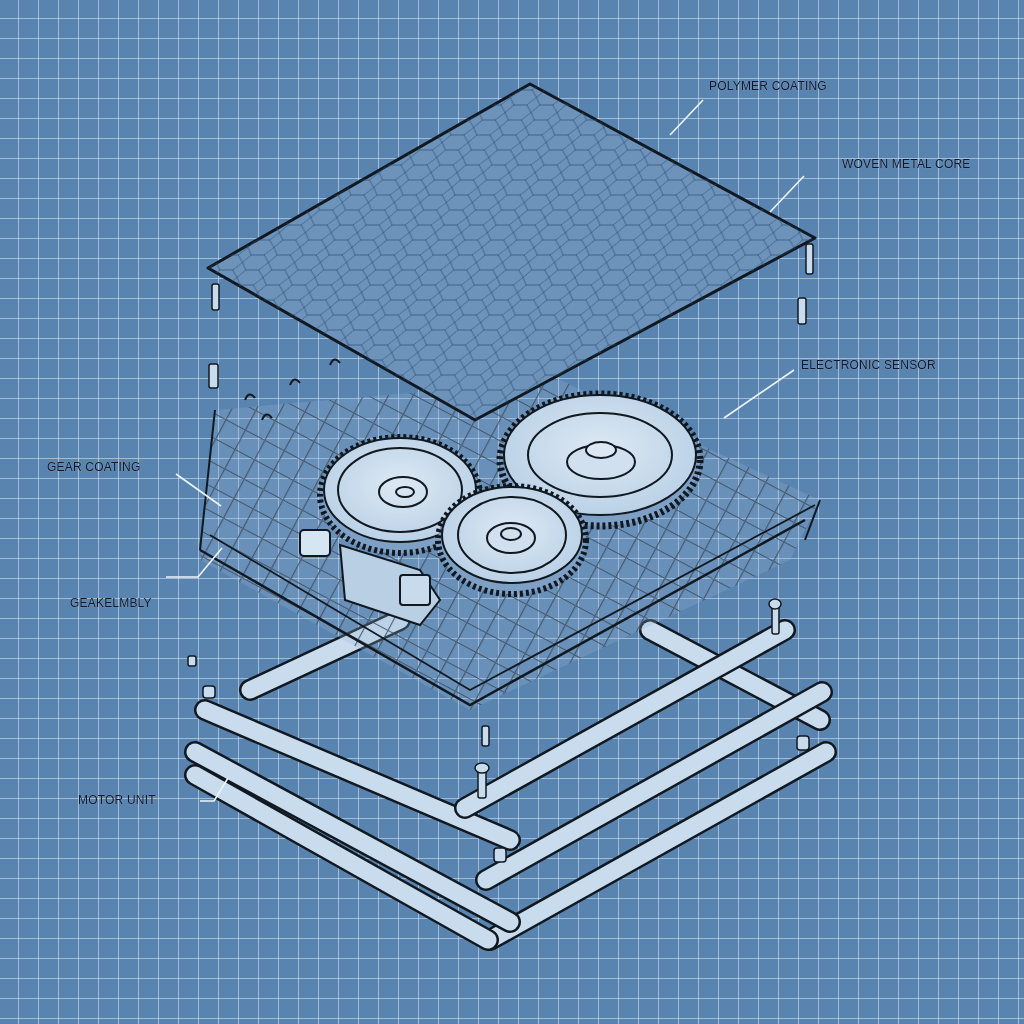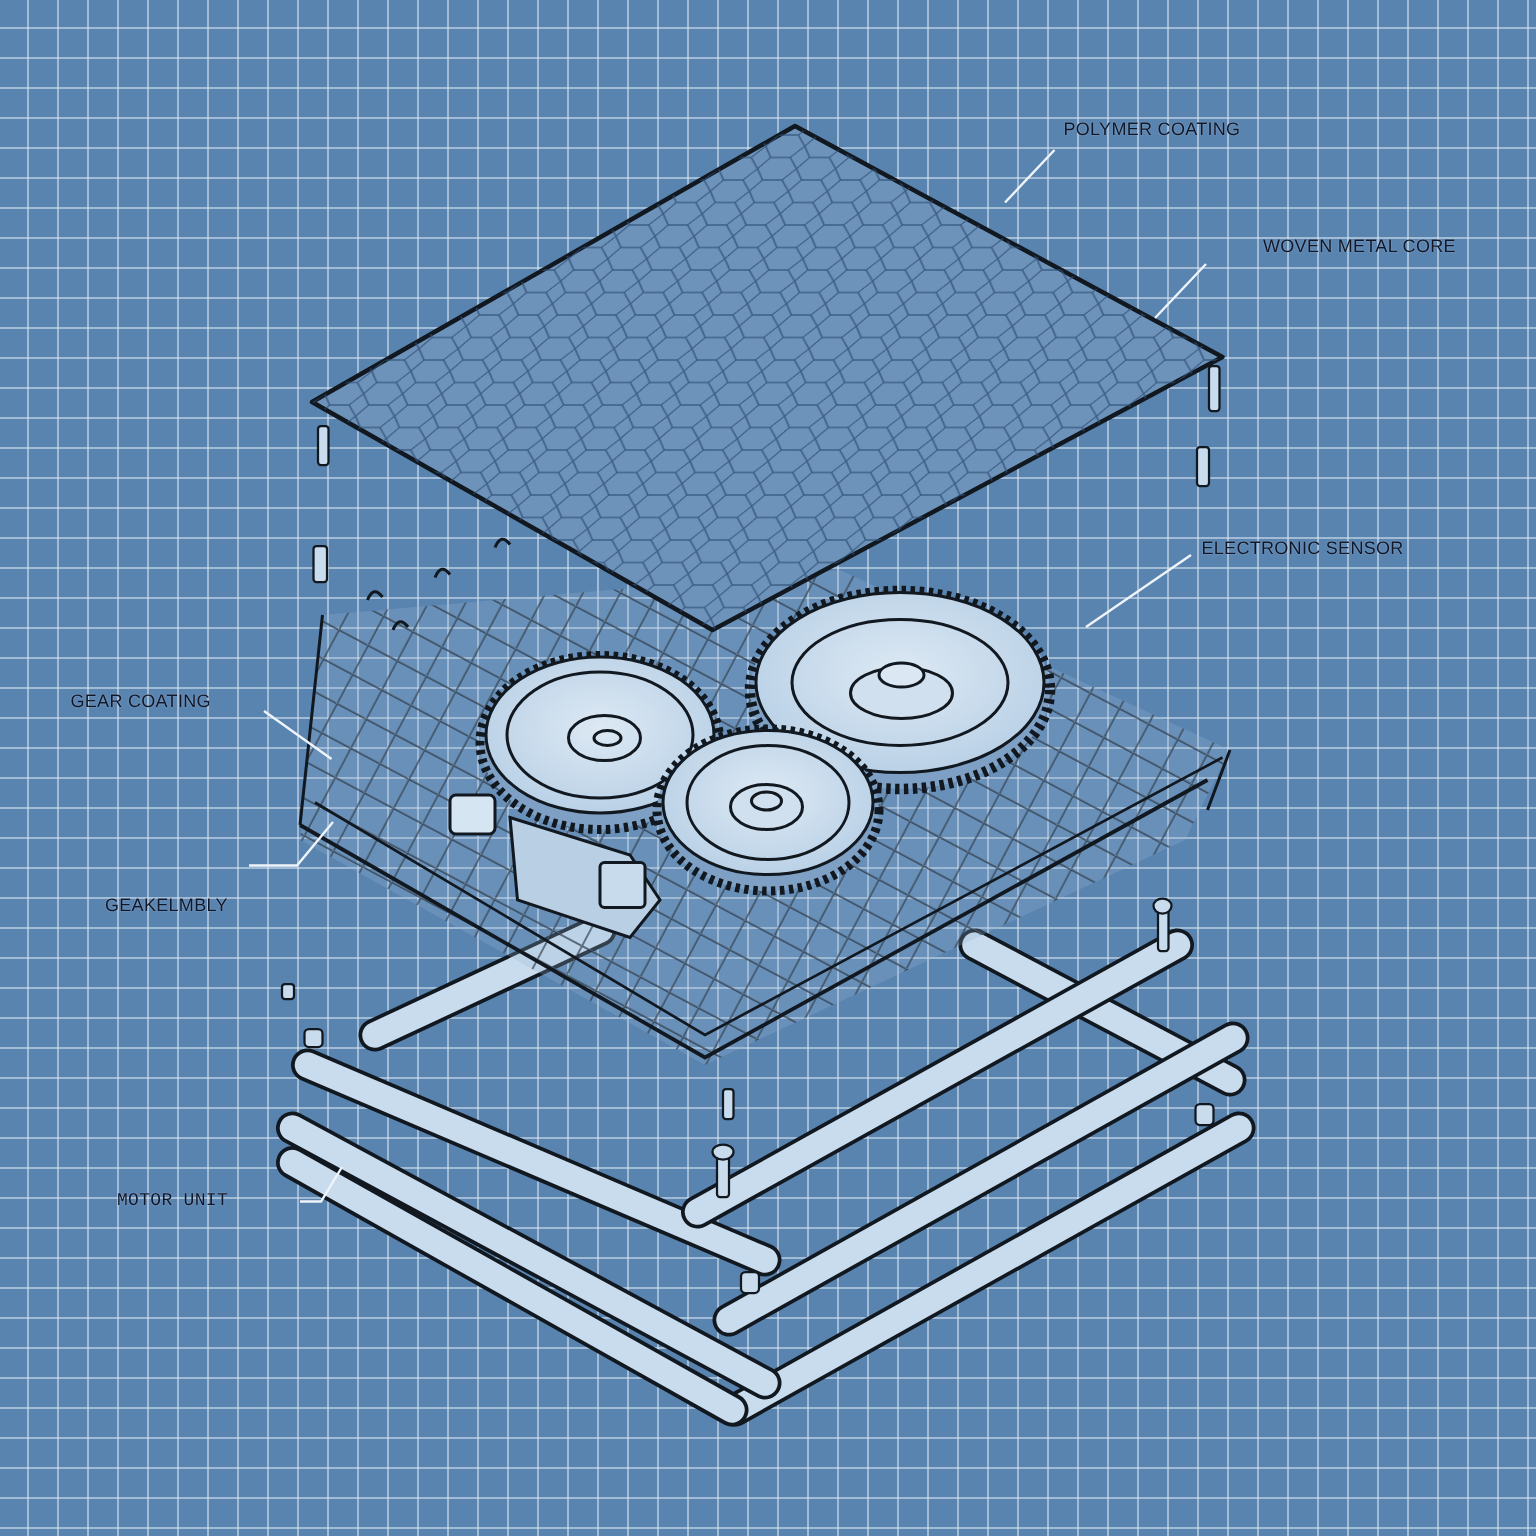--- a/index.html
+++ b/index.html
@@ -163,13 +163,13 @@
     <path d="M166 577 H198 L222 548"></path>
     <path d="M200 801 H214 L228 778"></path>
   </g>
 </svg>
 
 <div class="label" style="left:709px; top:79px;">POLYMER COATING</div>
 <div class="label" style="left:812px; top:157px;margin-left:30px;">WOVEN METAL CORE</div>
 <div class="label" style="left:801px; top:358px;">ELECTRONIC SENSOR</div>
 <div class="label" style="left:47px; top:460px;">GEAR COATING</div>
 <div class="label" style="left:70px; top:596px;">GEAKELMBLY</div>
-<div class="label" style="left:78px; top:793px;font-family:Liberation Mono, monospace;">MOTOR UNIT</div>
+<div class="label" style="left:78px; top:793px;">MOTOR UNIT</div>
 
 </body></html>

